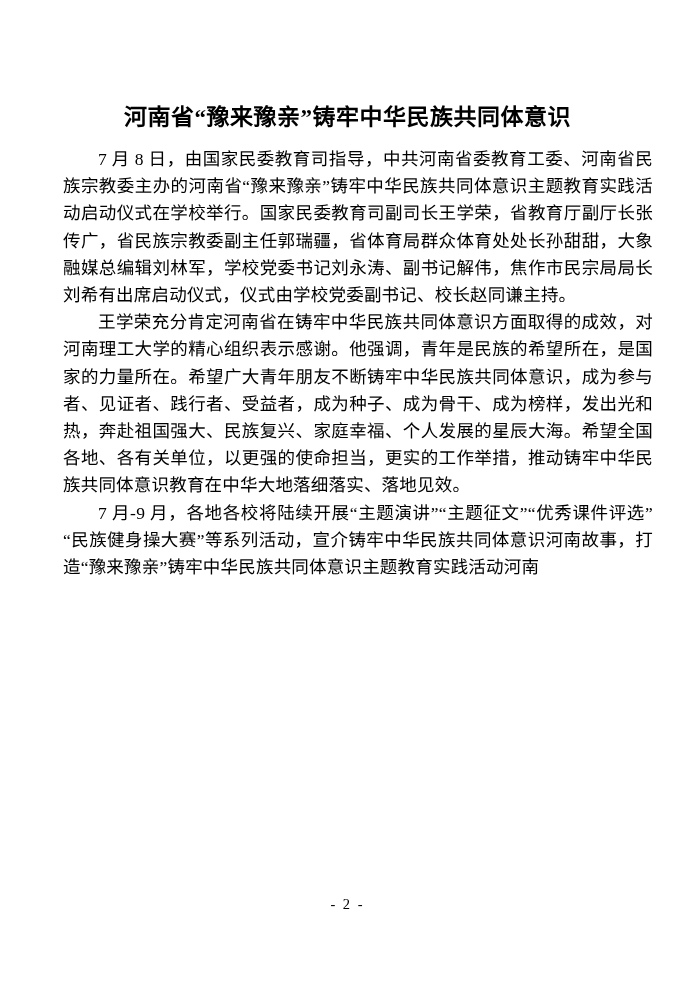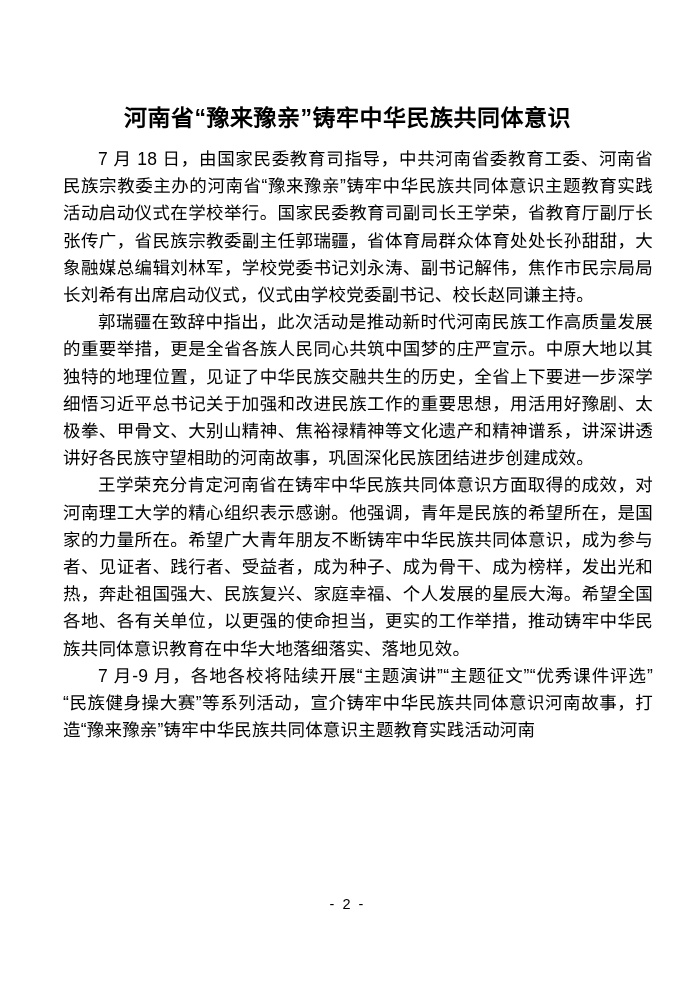--- a/index.html
+++ b/index.html
@@ -7,21 +7,21 @@
     margin: 0;
     padding: 0;
     background: #ffffff;
   }
   .page {
     position: relative;
     width: 695px;
     height: 983px;
     background: #ffffff;
     overflow: hidden;
-    font-family: Liberation Sans, sans-serif;
+    font-family: Liberation Serif, serif;
     color: #000000;
     box-sizing: border-box;
   }
   .doc-title {
     margin: 0;
     padding: 97px 40px 0 40px;
     text-align: center;
     font-size: 23px;
     font-weight: 700;
     line-height: 42px;
@@ -57,21 +57,20 @@
 </head>
 <body>
 
 <div class="page">
 
   <h1 class="doc-title">
     <span class="title-line">河南省“豫来豫亲”铸牢中华民族共同体意识</span>
   </h1>
 
   <div class="doc-body">
-    <p>7 月 18 日，由国家民委教育司指导，中共河南省委教育工委、河南省民族宗教委主办的河南省“豫来豫亲”铸牢中华民族共同体意识主题教育实践活动启动仪式在学校举行。国家民委教育司副司长王学荣，省教育厅副厅长张传广，省民族宗教委副主任郭瑞疆，省体育局群众体育处处长孙甜甜，大象融媒总编辑刘林军，学校党委书记刘永涛、副书记解伟，焦作市民宗局局长刘希有出席启动仪式，仪式由学校党委副书记、校长赵同谦主持。</p>
-    <p>郭瑞疆在致辞中指出，此次活动是推动新时代河南民族工作高质量发展的重要举措，更是全省各族人民同心共筑中国梦的庄严宣示。中原大地以其独特的地理位置，见证了中华民族交融共生的历史，全省上下要进一步深学细悟习近平总书记关于加强和改进民族工作的重要思想，用活用好豫剧、太极拳、甲骨文、大别山精神、焦裕禄精神等文化遗产和精神谱系，讲深讲透讲好各民族守望相助的河南故事，巩固深化民族团结进步创建成效。</p>
+    <p>7 月 8 日，由国家民委教育司指导，中共河南省委教育工委、河南省民族宗教委主办的河南省“豫来豫亲”铸牢中华民族共同体意识主题教育实践活动启动仪式在学校举行。国家民委教育司副司长王学荣，省教育厅副厅长张传广，省民族宗教委副主任郭瑞疆，省体育局群众体育处处长孙甜甜，大象融媒总编辑刘林军，学校党委书记刘永涛、副书记解伟，焦作市民宗局局长刘希有出席启动仪式，仪式由学校党委副书记、校长赵同谦主持。</p>
     <p>王学荣充分肯定河南省在铸牢中华民族共同体意识方面取得的成效，对河南理工大学的精心组织表示感谢。他强调，青年是民族的希望所在，是国家的力量所在。希望广大青年朋友不断铸牢中华民族共同体意识，成为参与者、见证者、践行者、受益者，成为种子、成为骨干、成为榜样，发出光和热，奔赴祖国强大、民族复兴、家庭幸福、个人发展的星辰大海。希望全国各地、各有关单位，以更强的使命担当，更实的工作举措，推动铸牢中华民族共同体意识教育在中华大地落细落实、落地见效。</p>
     <p>7 月-9 月，各地各校将陆续开展“主题演讲”“主题征文”“优秀课件评选”“民族健身操大赛”等系列活动，宣介铸牢中华民族共同体意识河南故事，打造“豫来豫亲”铸牢中华民族共同体意识主题教育实践活动河南</p>
   </div>
 
   <div class="page-footer">- 2 -</div>
 
 </div>
 
 </body></html>

